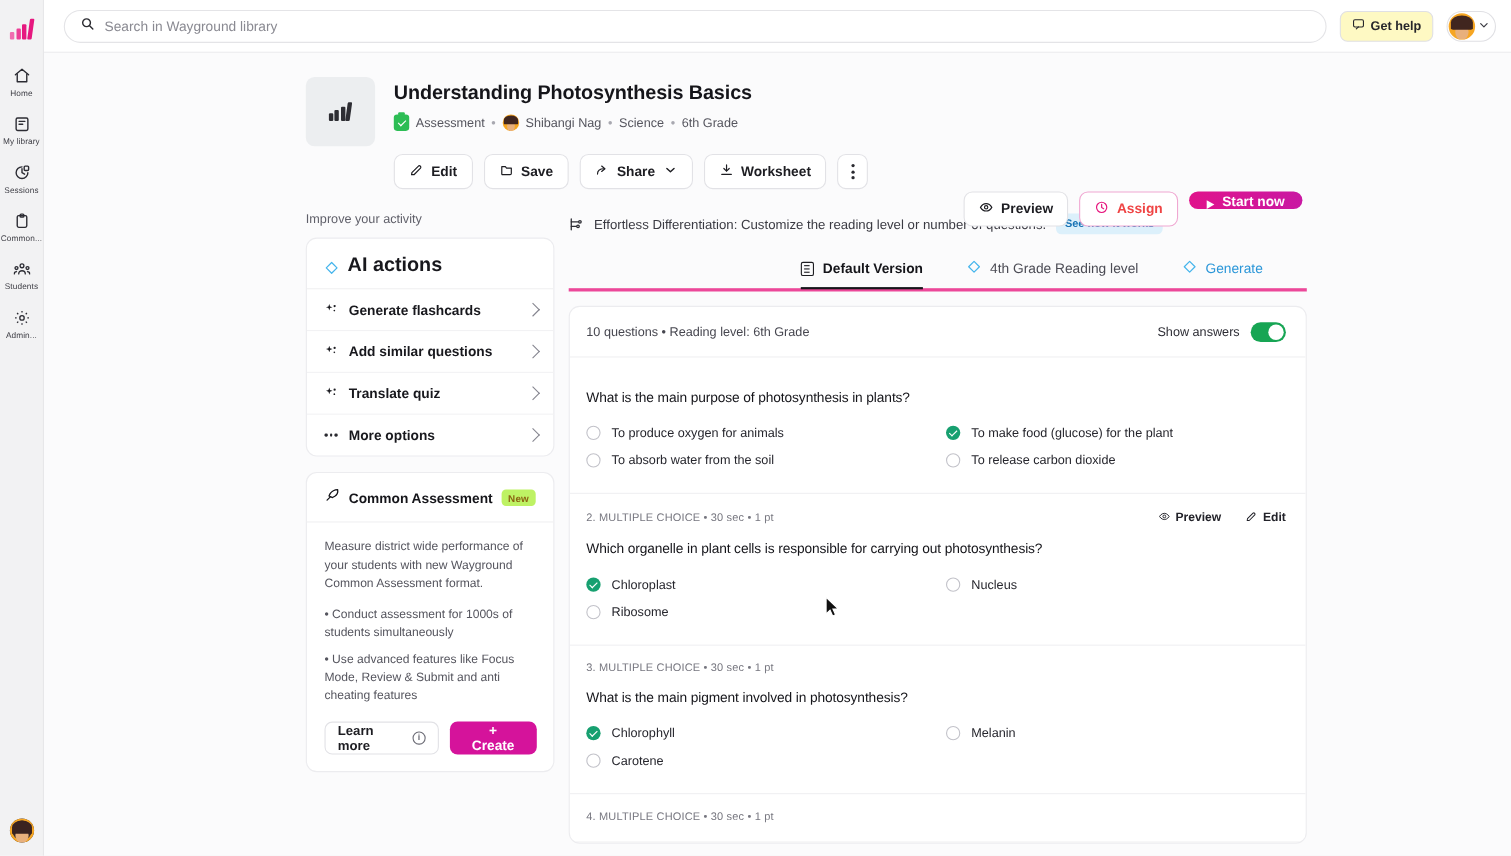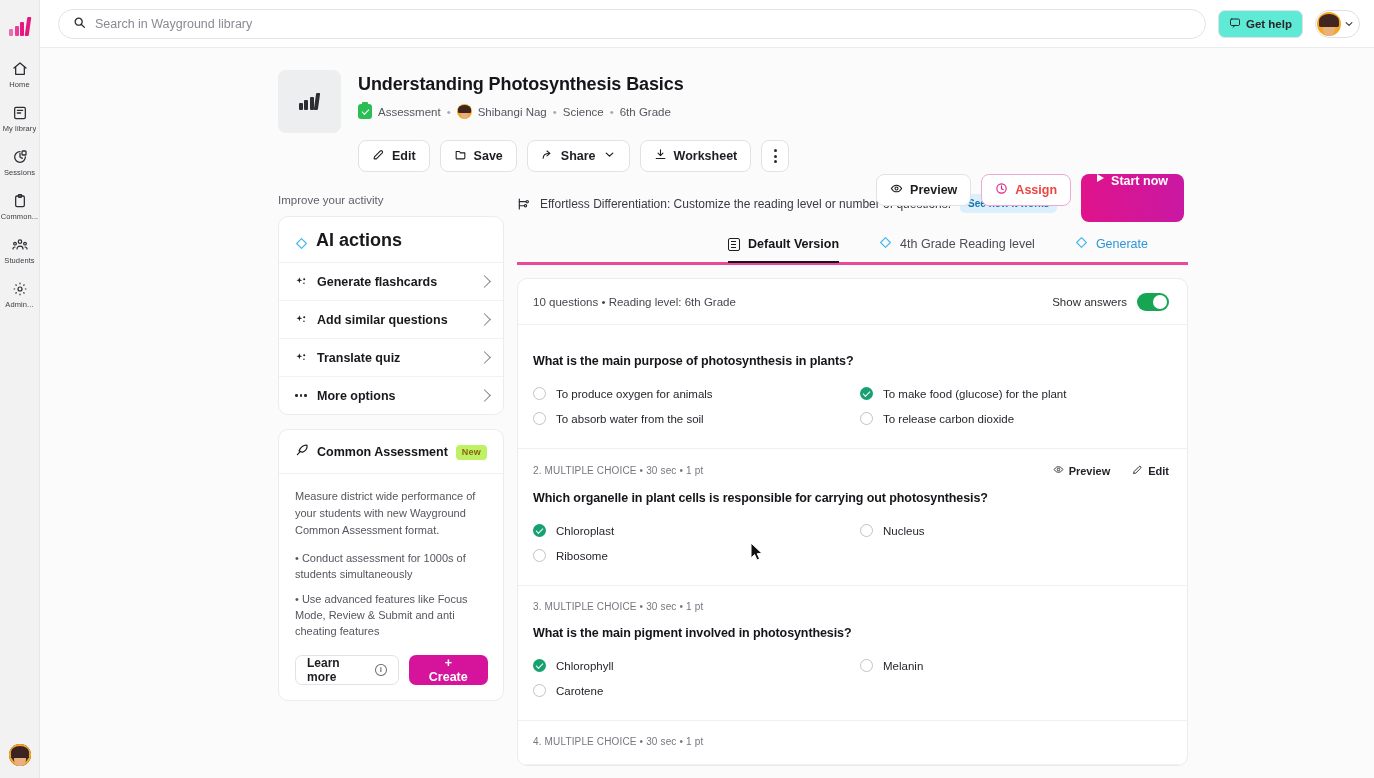--- a/index.html
+++ b/index.html
@@ -61,21 +61,21 @@
     display: flex; align-items: center; padding: 0 14px 0 18px; gap: 12px;
   }
   .search {
     flex: 1; height: 30px; border: 1px solid #e4e4e7; border-radius: 16px;
     background: #fff; display: flex; align-items: center; gap: 9px; padding: 0 14px;
     max-width: 1175px;
   }
   .search svg { width: 13px; height: 13px; flex: 0 0 13px; }
   .search .ph { font-size: 12.5px; color: #8a8a92; }
   .gethelp {
-    height: 28px; border: 1px solid #e0e0e4; border-radius: 7px; background: #5eead4;
+    height: 28px; border: 1px solid #e0e0e4; border-radius: 7px; background: #fef9c3;
     display: flex; align-items: center; gap: 5px; padding: 0 10px; cursor: pointer;
   }
   .gethelp svg { width: 12px; height: 12px; }
   .gethelp span { font-size: 11.5px; font-weight: 700; color: #26262b; }
   .userchip {
     height: 28px; border: 1px solid #e0e0e4; border-radius: 16px; background: #fff;
     display: flex; align-items: center; gap: 3px; padding: 1px 5px 1px 1px; cursor: pointer;
   }
   .av {
     width: 24px; height: 24px; border-radius: 50%; overflow: hidden; position: relative;
@@ -127,24 +127,24 @@
   }
   .btn svg { width: 13px; height: 13px; }
   .btn.icononly { padding: 0; width: 28px; justify-content: center; }
   .kebab { display:flex; flex-direction:column; gap:2.5px; }
   .kebab i { width:3px;height:3px;border-radius:50%;background:#2a2a30;display:block; }
 
   .rightbtns { position: absolute; right: 190px; top: 126px; display: flex; gap: 10px; }
   .btn-assign { border-color: #f0a8d2; color: #ef4444; }
   .btn-assign svg circle, .btn-assign svg path { stroke: #e6187f; }
   .btn-start {
-    height: 48px; border: none; border-radius: 8px; padding: 0 16px;
+    height: 16px; border: none; border-radius: 8px; padding: 0 16px;
     background: linear-gradient(95deg,#e0138b 0%,#c918a3 100%);
     color: #fff; font-size: 12.5px; font-weight: 700; display: inline-flex;
-    align-items: flex-start; gap: 7px; cursor: pointer;
+    align-items: flex-end; gap: 7px; cursor: pointer;
   }
   .tri { width:0;height:0;border-left:7px solid #fff;border-top:4.5px solid transparent;border-bottom:4.5px solid transparent; }
 
   
   .grid { display: flex; gap: 0; padding: 22px 0 0 238px; }
   .leftcol { width: 226px; flex: 0 0 226px; }
   .rightcol { flex: 1; padding-left: 13px; padding-right: 186px; }
 
   .sectlabel { font-size: 11.5px; color: #60606a; margin-bottom: 10px; }
   .card { background: #fff; border: 1px solid #ececef; border-radius: 10px; }
@@ -220,21 +220,21 @@
   .toggle-wrap .lb { font-size: 11.5px; color: #2c2c34; }
   .toggle { width: 32px; height: 18px; border-radius: 10px; background: #17a554; position: relative; cursor: pointer; }
   .toggle::after { content:""; position:absolute; right:2px; top:2px; width:14px;height:14px;border-radius:50%;background:#fff; }
 
   .qitem { padding: 15px 18px 17px 15px; border-bottom: 1px solid #f0f0f2; }
   .qitem-top { display: flex; align-items: center; justify-content: space-between; }
   .qmeta { font-size: 10px; color: #76767f; letter-spacing: .15px; }
   .qactions { display: flex; gap: 22px; }
   .qact { display: flex; align-items: center; gap: 5px; font-size: 11px; font-weight: 700; color: #23232a; cursor: pointer; }
   .qact svg { width: 11px; height: 11px; }
-  .qtext { font-size: 12.5px; font-weight: 700; color: #15151a; margin-top: 14px; letter-spacing: -.1px; }
+  .qtext { font-size: 12.5px; font-weight: 400; color: #15151a; margin-top: 14px; letter-spacing: -.1px; }
   .choices { display: grid; grid-template-columns: 1fr 1fr; column-gap: 18px; row-gap: 0; margin-top: 13px; }
   .choice { display: flex; align-items: center; gap: 10px; padding: 6px 0; cursor: pointer; }
   .radio { width: 13px; height: 13px; border-radius: 50%; border: 1.4px solid #c2c2c9; flex: 0 0 13px; }
   .radio.correct { border: none; background: #17a070; position: relative; }
   .radio.correct::after {
     content:""; position:absolute; left:3px; top:4px; width:6px; height:3px;
     border-left:1.5px solid #fff; border-bottom:1.5px solid #fff; transform: rotate(-45deg);
   }
   .choice .ct { font-size: 11.5px; color: #26262d; }
 

